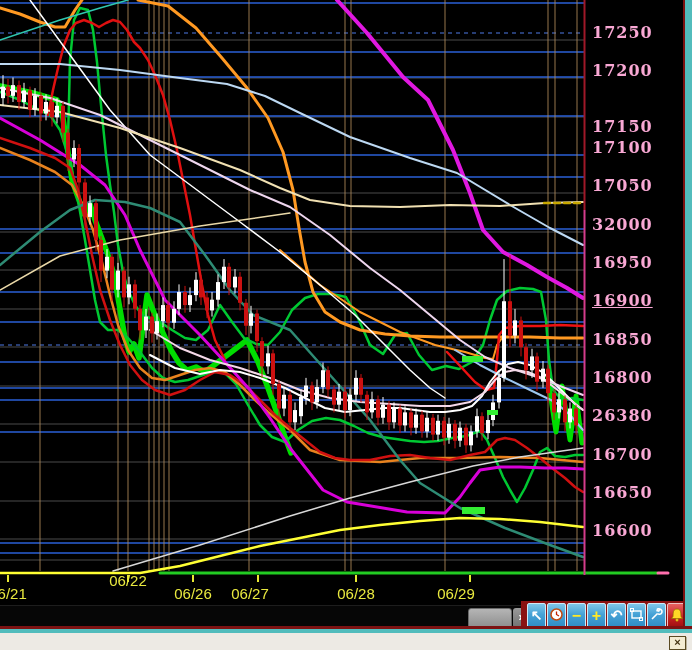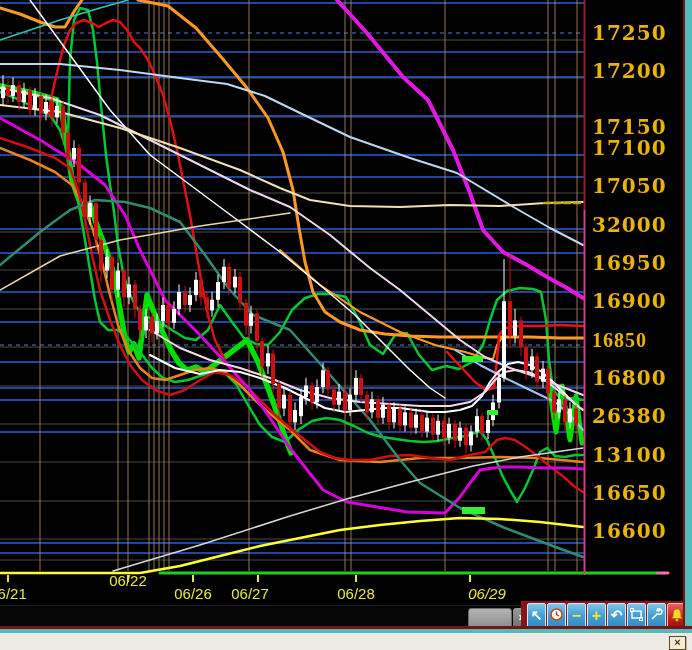--- a/index.html
+++ b/index.html
@@ -1,20 +1,20 @@
 <!DOCTYPE html>
 <html><head>
 <meta charset="utf-8">
 <style>
   html,body{margin:0;padding:0;background:#d4d0c8;}
   #app{position:relative;width:692px;height:650px;overflow:hidden;background:#000;
        font-family:"Liberation Sans",sans-serif;}
   #chart-svg{position:absolute;left:0;top:0;z-index:1;}
-  .price-label{position:absolute;left:592px;width:86px;color:#eab308;
-       font-family:"DejaVu Serif",serif;font-weight:bold;font-size:20px;line-height:18px;
+  .price-label{position:absolute;left:592px;width:86px;color:#f9a8d4;
+       font-family:"DejaVu Serif",serif;font-weight:bold;font-size:16px;line-height:18px;
        z-index:3;letter-spacing:1px;}
   .date-label{position:absolute;color:#e9e93f;font-size:15px;line-height:16px;z-index:3;
        transform:translateX(-50%);font-family:"Liberation Sans",sans-serif;}
   #scroll-row{position:absolute;left:0;top:603px;width:692px;height:27px;z-index:4;}
   #scroll-track{position:absolute;left:0;top:2px;width:525px;height:24px;background:#060606;
        border-top:1px solid #1d1d1d;}
   #scroll-thumb{position:absolute;left:468px;top:5px;width:42px;height:20px;border-radius:3px;
        background:linear-gradient(#b5b5b5,#8a8a8a);border:1px solid #6a6a6a;}
   #scroll-next{position:absolute;left:513px;top:5px;width:15px;height:20px;border-radius:3px;
        background:linear-gradient(#9a9a9a,#707070);color:#fff;font-weight:bold;font-size:12px;
@@ -346,35 +346,35 @@
     </svg>
 
   <div id="price-labels">
       <div class="price-label" style="top: 24px;">17250</div>
       <div class="price-label" style="top: 62.32px;">17200</div>
       <div class="price-label" style="top: 118px;">17150</div>
       <div class="price-label" style="top: 138.96px;">17100</div>
       <div class="price-label" style="top: 177.28px;">17050</div>
       <div class="price-label" style="top: 215.6px;">32000</div>
       <div class="price-label" style="top: 253.92px;">16950</div>
-      <div class="price-label" style="top: 292.24px;">16900</div>
-      <div class="price-label" style="top: 330.56px; font-family: Liberation Serif, serif;">16850</div>
+      <div class="price-label" style="top: 292.24px; text-decoration: underline;">16900</div>
+      <div class="price-label" style="top: 330.56px;">16850</div>
       <div class="price-label" style="top: 368.88px;">16800</div>
       <div class="price-label" style="top: 407.2px;">26380</div>
-      <div class="price-label" style="top: 445.52px;">13100</div>
+      <div class="price-label" style="top: 445.52px;">16700</div>
       <div class="price-label" style="top: 483.84px;">16650</div>
       <div class="price-label" style="top: 522.16px;">16600</div>
     </div>
   <div id="date-labels">
       <div class="date-label" style="left: 8px; top: 586px;">06/21</div>
       <div class="date-label" style="left: 128px; top: 573px; text-align: center;">06/22</div>
       <div class="date-label" style="left: 193px; top: 586px;">06/26</div>
       <div class="date-label" style="left: 250px; top: 586px;">06/27</div>
       <div class="date-label" style="left: 356px; top: 586px;">06/28</div>
-      <div class="date-label" style="left: 487px; top: 586px; font-style: italic;">06/29</div>
+      <div class="date-label" style="left: 456px; top: 586px;">06/29</div>
     </div>
 
   <div id="scroll-row">
     <div id="scroll-track"></div>
     <div id="scroll-thumb"></div>
     <div id="scroll-next">›</div>
   </div>
 
   <div id="toolbar-bg"></div>
   <div class="tb-btn" style="left:527px">↖</div>

